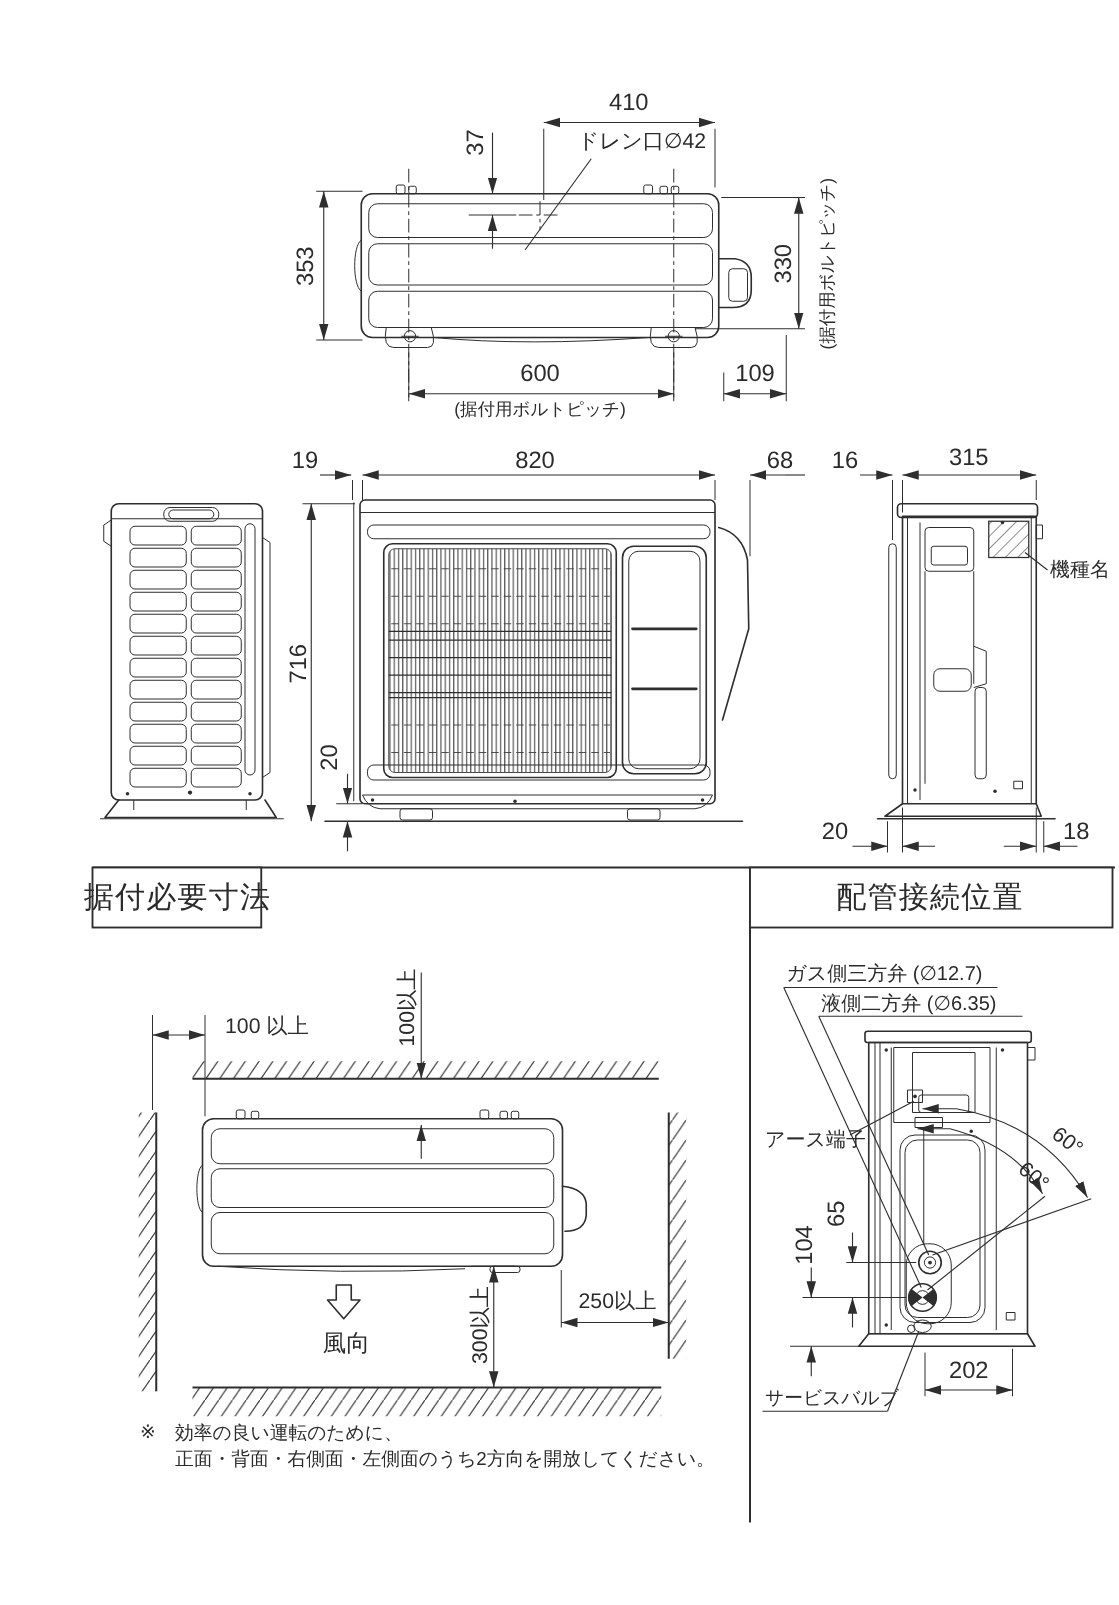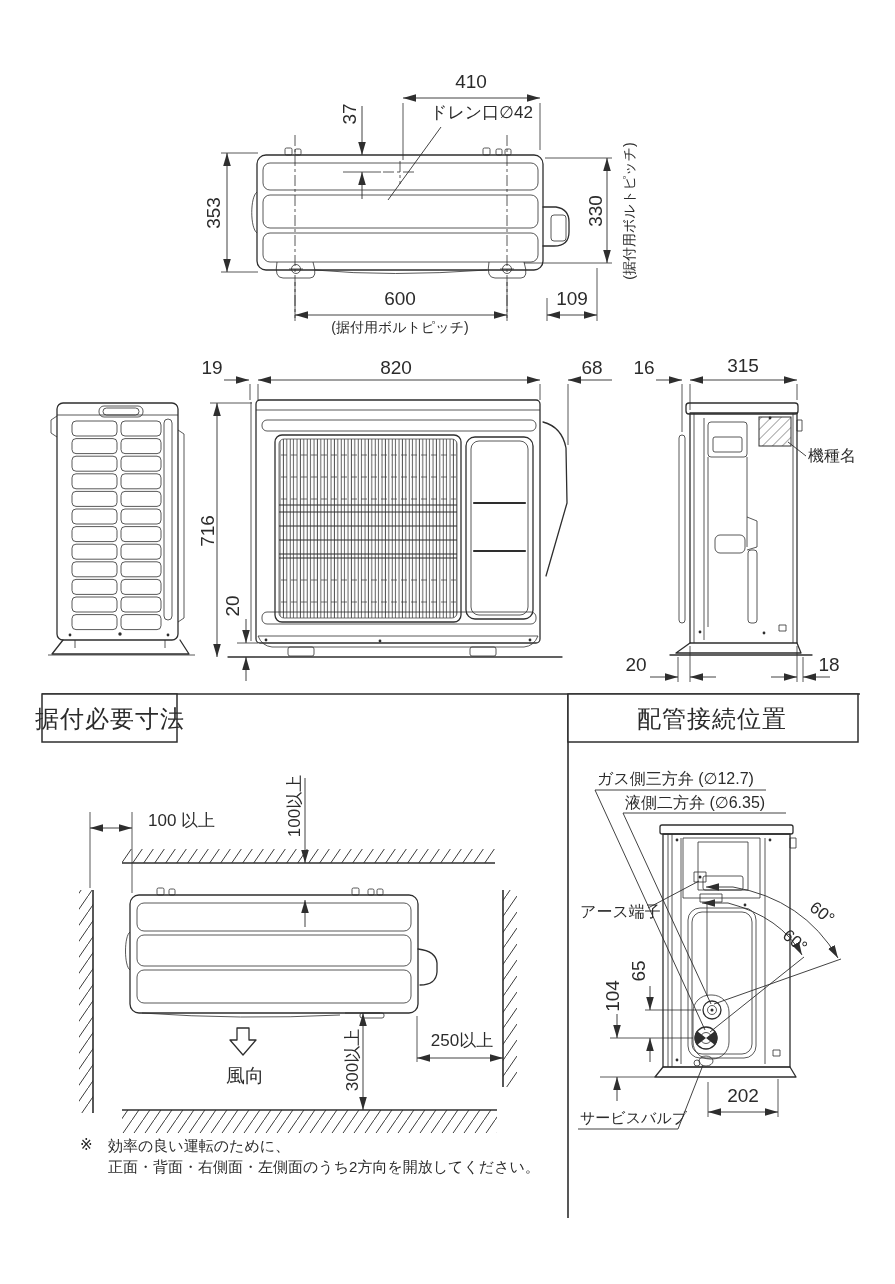--- a/index.html
+++ b/index.html
@@ -1,16 +1,16 @@
 <!DOCTYPE html>
 <html><head>
 <meta charset="utf-8">
 <style>
   html,body{margin:0;padding:0;background:#ffffff;}
-  .page{width:728px;height:1284px;position:relative;background:#fff;}
+  .page{width:728px;height:1284px;position:relative;background:#fff;padding-left:32px;}
   svg{display:block;}
   
   .o{fill:none;stroke:#2e2e2e;stroke-width:1.3;stroke-linejoin:round;stroke-linecap:round;}
   .t{fill:none;stroke:#2e2e2e;stroke-width:.8;stroke-linejoin:round;}
   .d{fill:none;stroke:#2e2e2e;stroke-width:.9;}
   .w{fill:none;stroke:#2e2e2e;stroke-width:1.6;}
   .cl{fill:none;stroke:#2e2e2e;stroke-width:.8;stroke-dasharray:11 3 3 3;}
   .dsh{fill:none;stroke:#3a3a3a;stroke-width:.7;stroke-dasharray:6 4;}
   .bold2{fill:none;stroke:#2e2e2e;stroke-width:2.2;stroke-linecap:round;}
   .dot{fill:#2e2e2e;stroke:none;}

